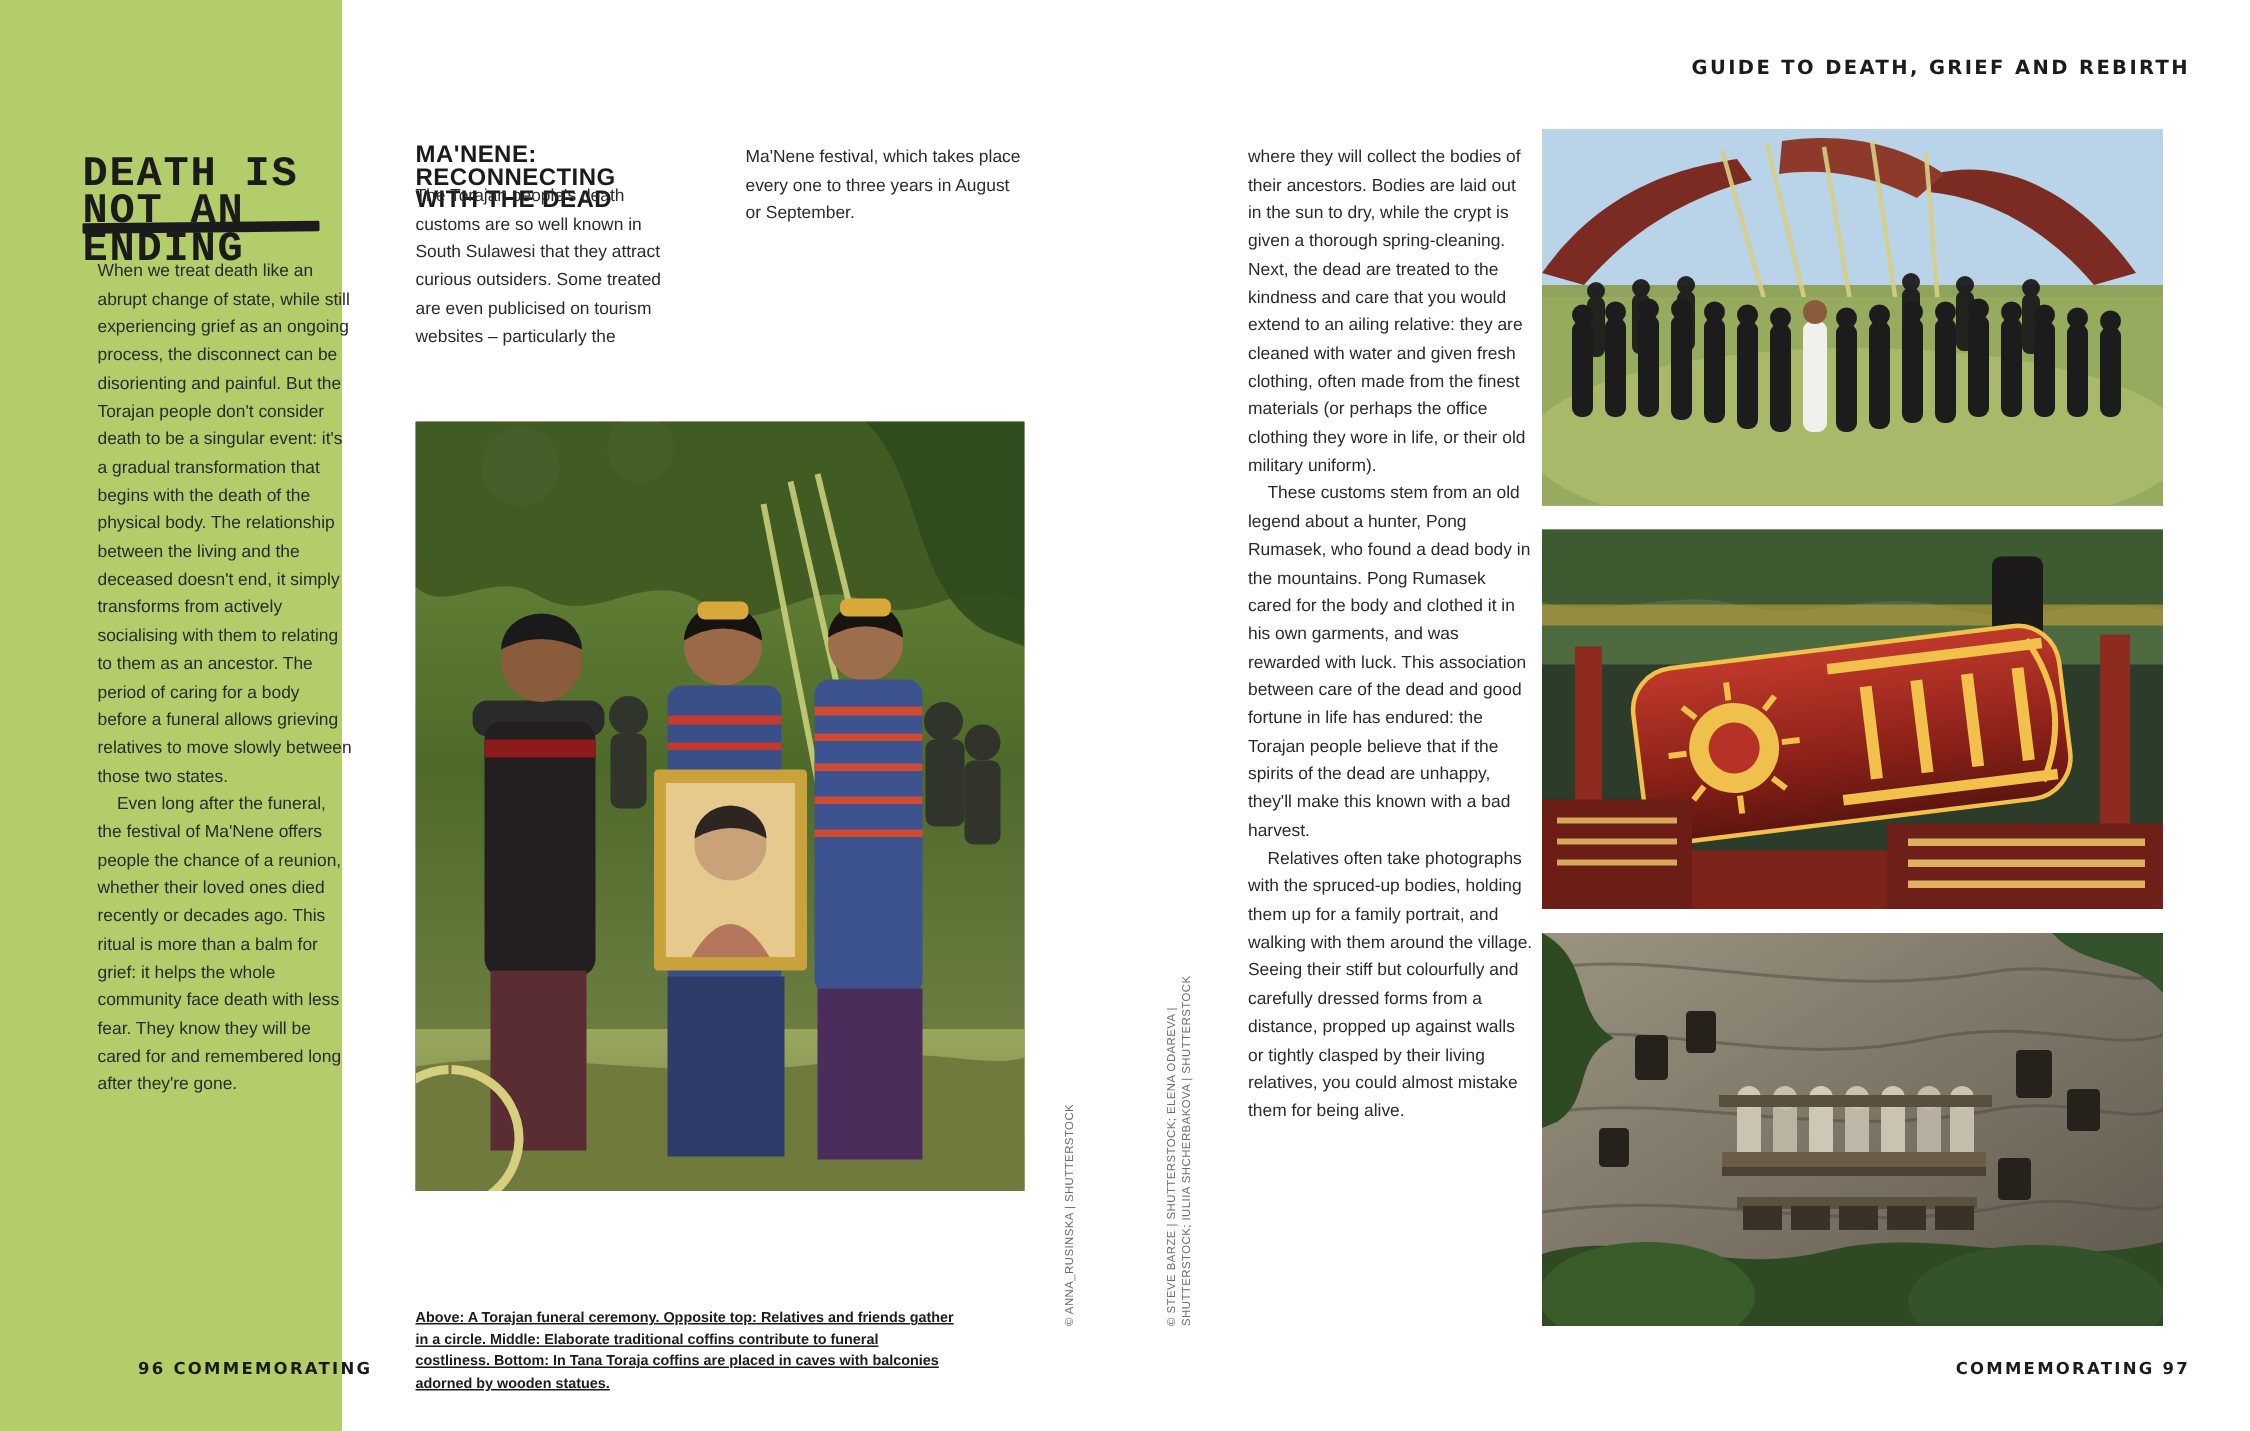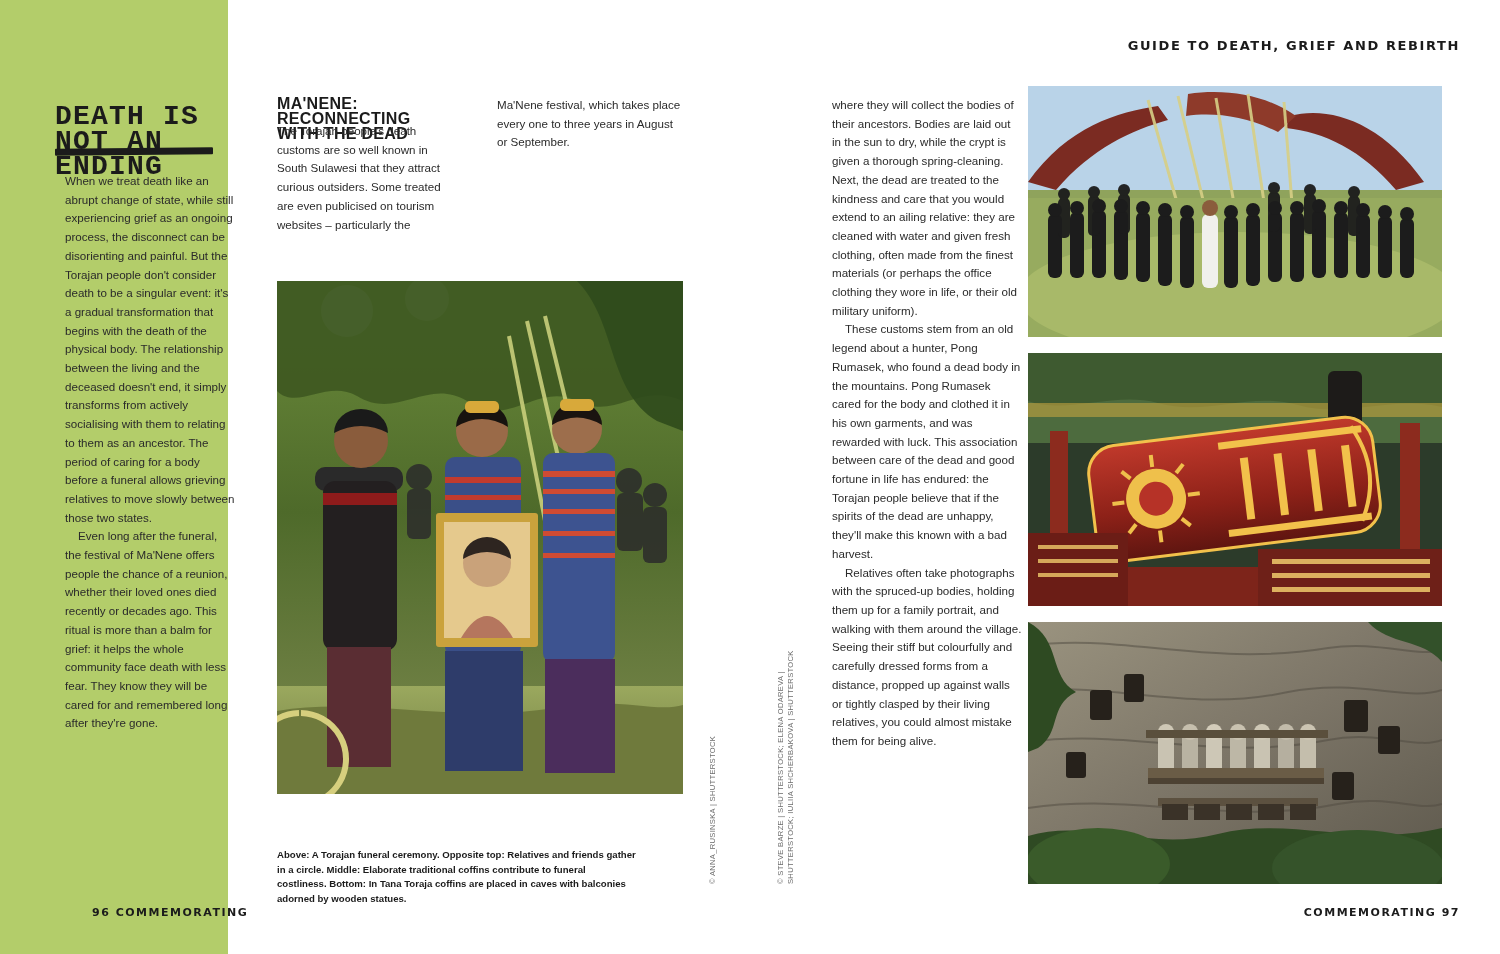--- a/index.html
+++ b/index.html
@@ -125,26 +125,27 @@
 
   
   .img-main { left: 277px; top: 281px; width: 406px; height: 513px; }
   
   .img-r1 { left: 1028px; top: 86px; width: 414px; height: 251px; }
   .img-r2 { left: 1028px; top: 353px; width: 414px; height: 253px; }
   .img-r3 { left: 1028px; top: 622px; width: 414px; height: 262px; }
 
   .caption {
     position: absolute;
-    left: 277px; top: 848px;
+    left: 277px; top: 872px;
     width: 360px;
     font-size: 9.6px;
     line-height: 14.6px;
     font-weight: 700;
     color: #1b1b1b;
+    text-decoration: underline;
   }
 
   .credit {
     position: absolute;
     font-size: 7.6px;
     letter-spacing: .3px;
     color: #6d6d6d;
     white-space: nowrap;
     transform-origin: 0 0;
     transform: rotate(-90deg);

